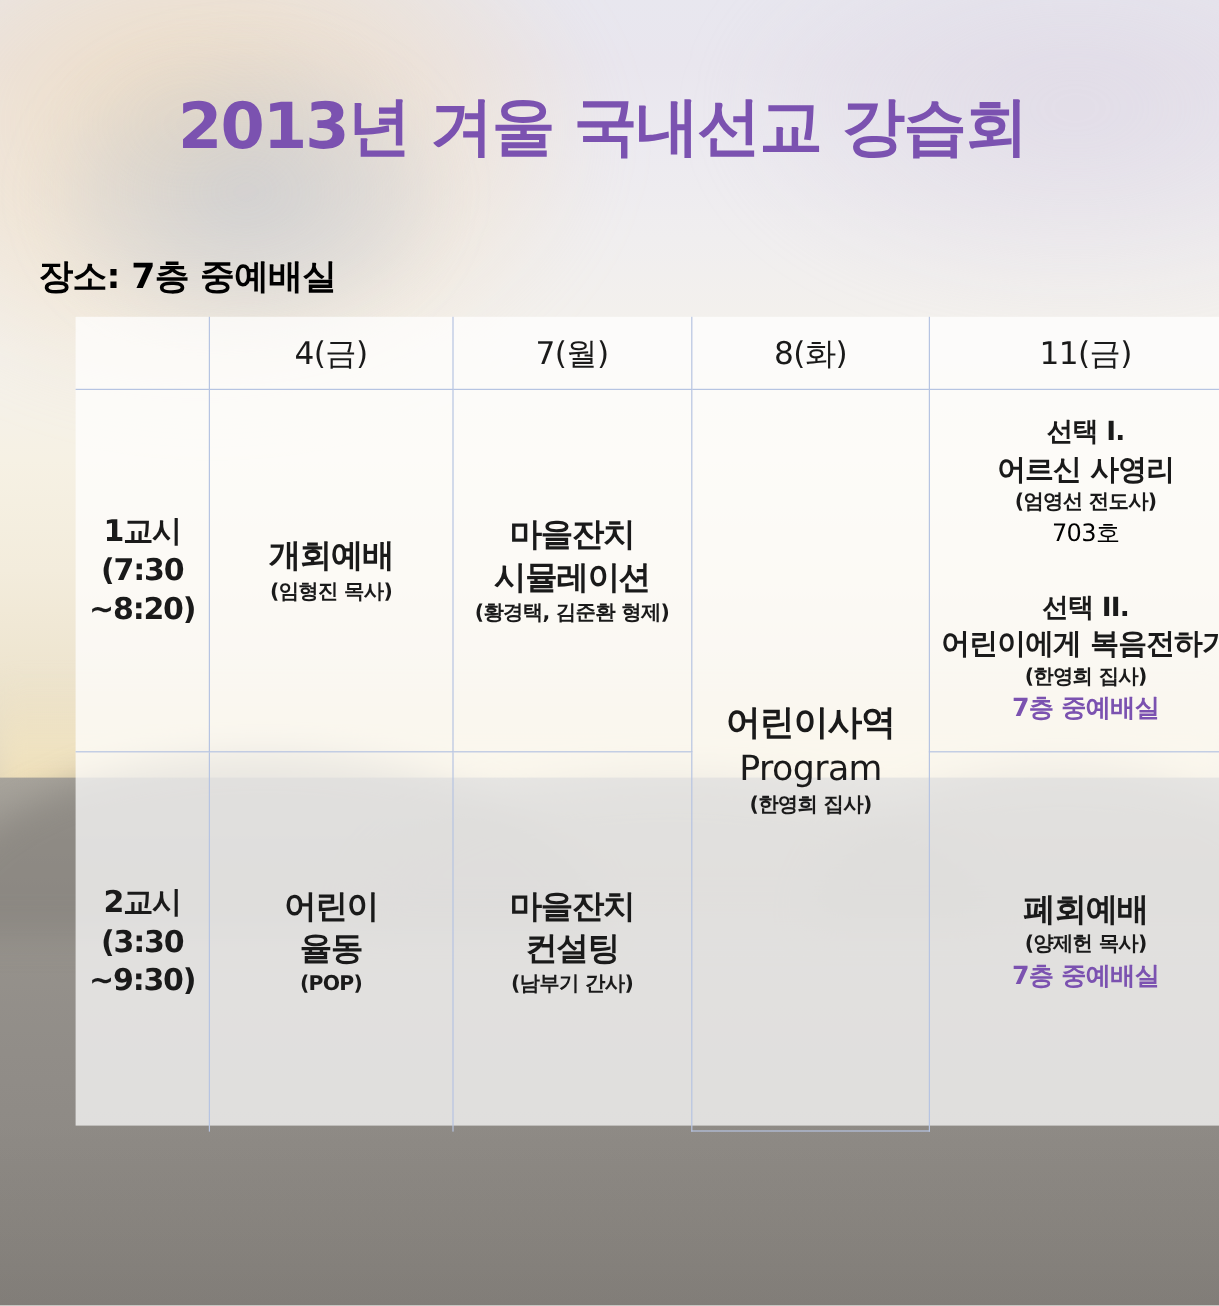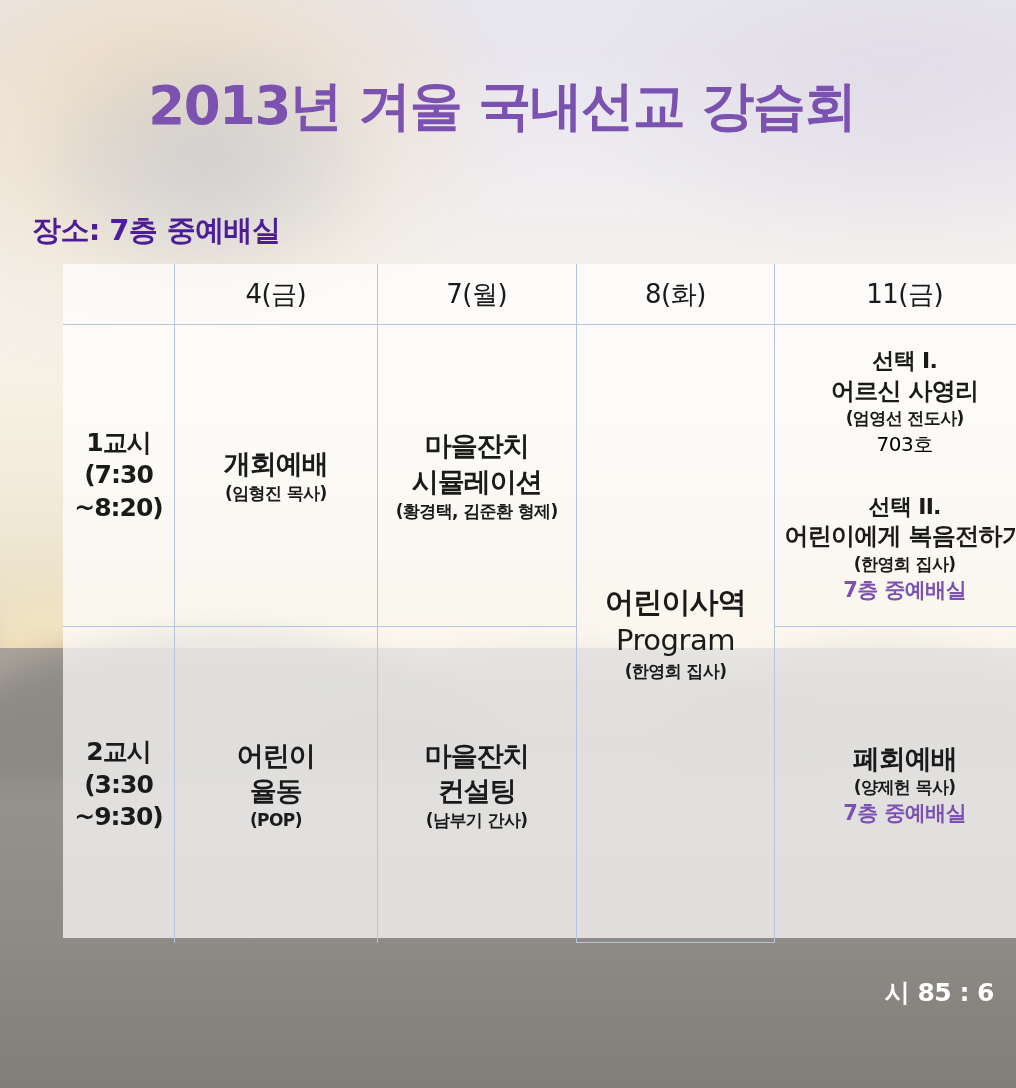--- a/index.html
+++ b/index.html
@@ -146,21 +146,21 @@
     color: #7b52b0;
     line-height: 1.05;
     white-space: nowrap;
   }
   .venue {
     position: absolute;
     left: 32px; top: 211px;
     font-size: 29px;
     font-weight: bold;
     letter-spacing: -0.6px;
-    color: #4c1d95;
+    color: #000000;
     white-space: nowrap;
   }
 
   
   .table-wrap {
     position: absolute;
     left: 24px; top: 264px;
     width: 971px; height: 674px;
     background: rgba(255,255,255,0.72);
     margin-left: 39px;
@@ -347,16 +347,15 @@
             <div class="t-sub">(양제헌 목사)</div>
             <div class="t-loc">7층 중예배실</div>
           </td>
         </tr>
 
       </tbody>
     </table>
   </div>
 
   <div class="verse">
-    <div class="verse-ref">시 85 : 6</div>
   </div>
 
 </div>
 
 </body></html>

